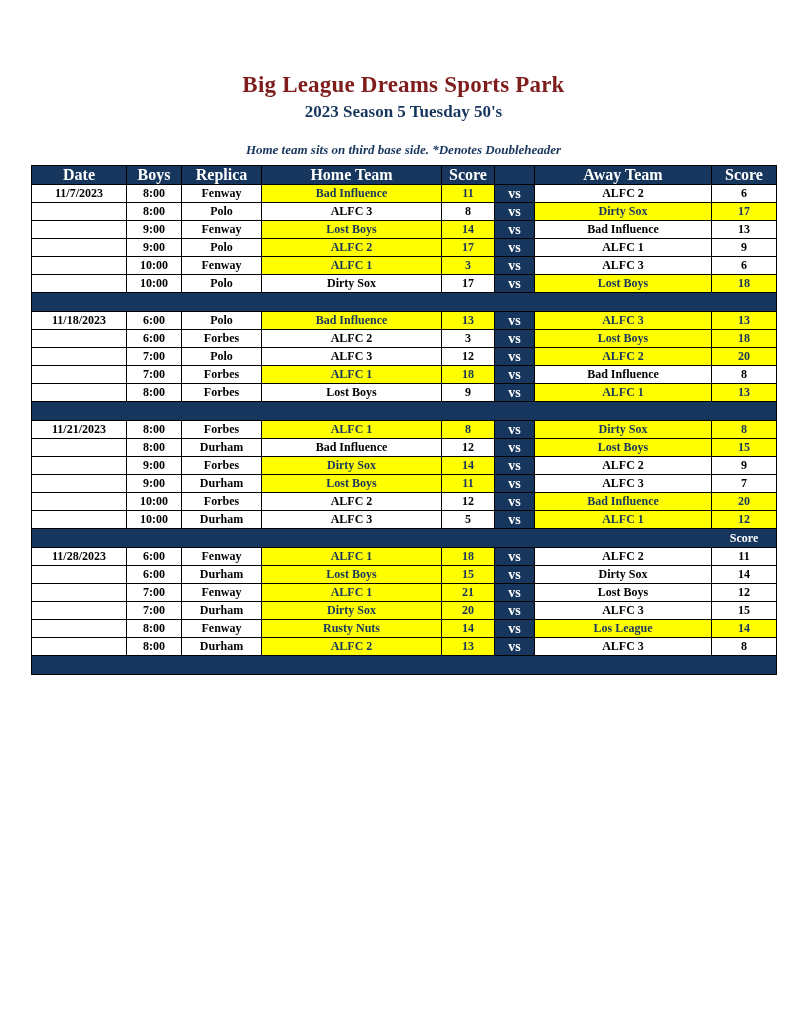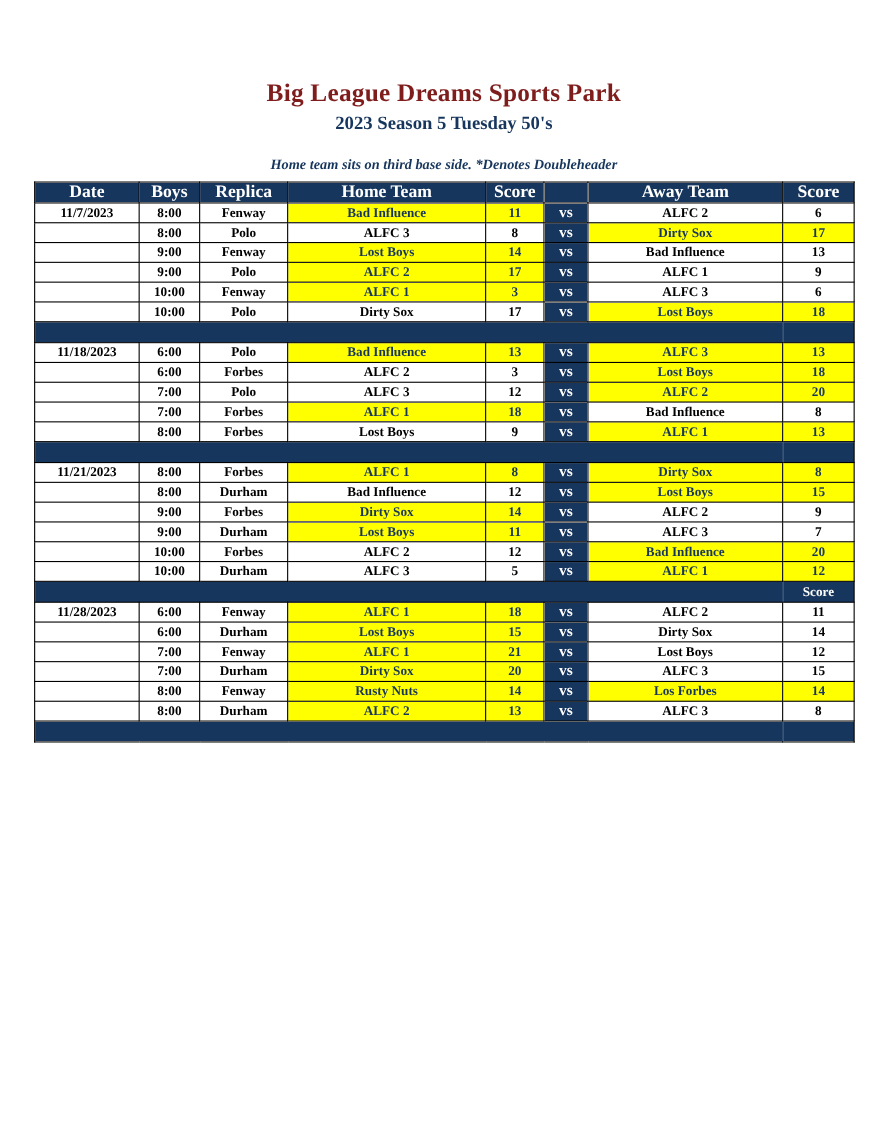--- a/index.html
+++ b/index.html
@@ -339,21 +339,21 @@
           <td class="team">ALFC 3</td>
           <td class="score">15</td>
         </tr>
         <tr>
           <td class="date"></td>
           <td class="time">8:00</td>
           <td class="replica">Fenway</td>
           <td class="team hl">Rusty Nuts</td>
           <td class="score hl">14</td>
           <td class="vs">vs</td>
-          <td class="team hl">Los Forbes</td>
+          <td class="team hl">Los League</td>
           <td class="score hl">14</td>
         </tr>
         <tr>
           <td class="date"></td>
           <td class="time">8:00</td>
           <td class="replica">Durham</td>
           <td class="team hl">ALFC 2</td>
           <td class="score hl">13</td>
           <td class="vs">vs</td>
           <td class="team">ALFC 3</td>

